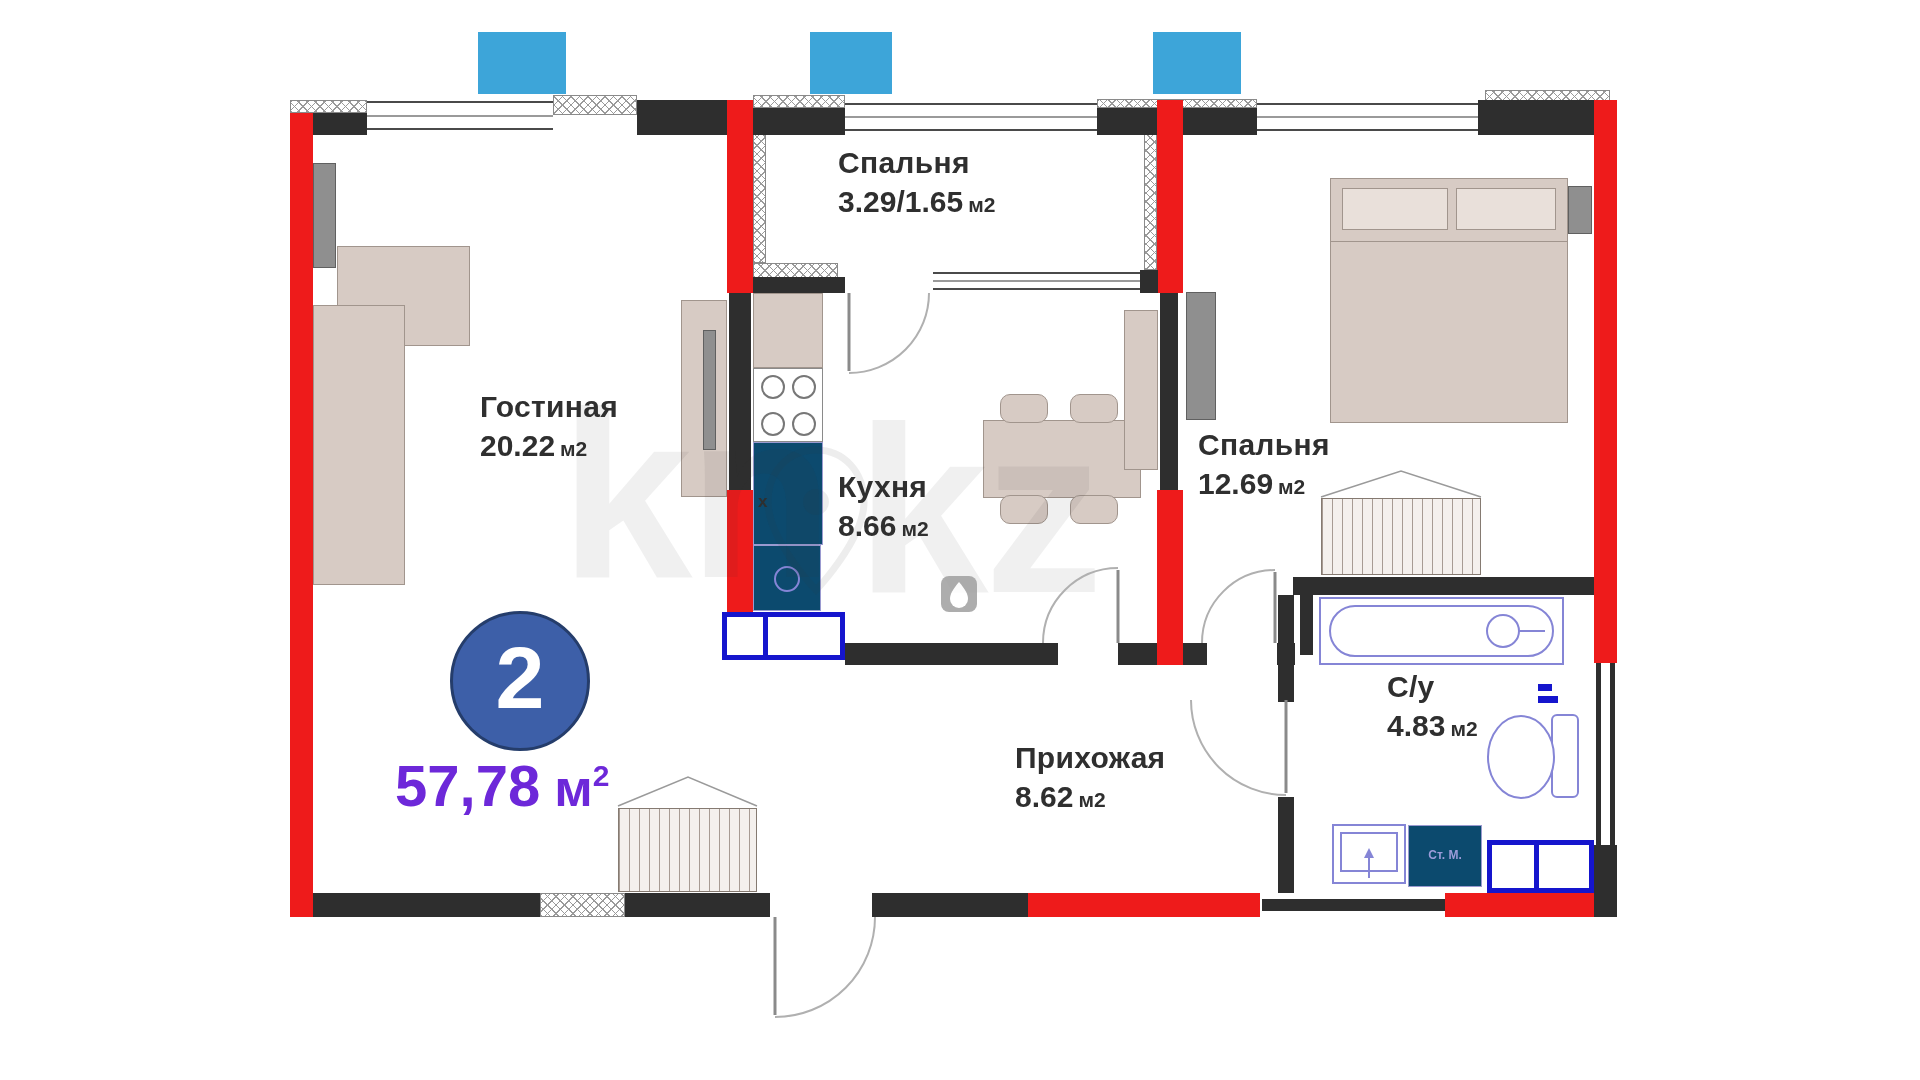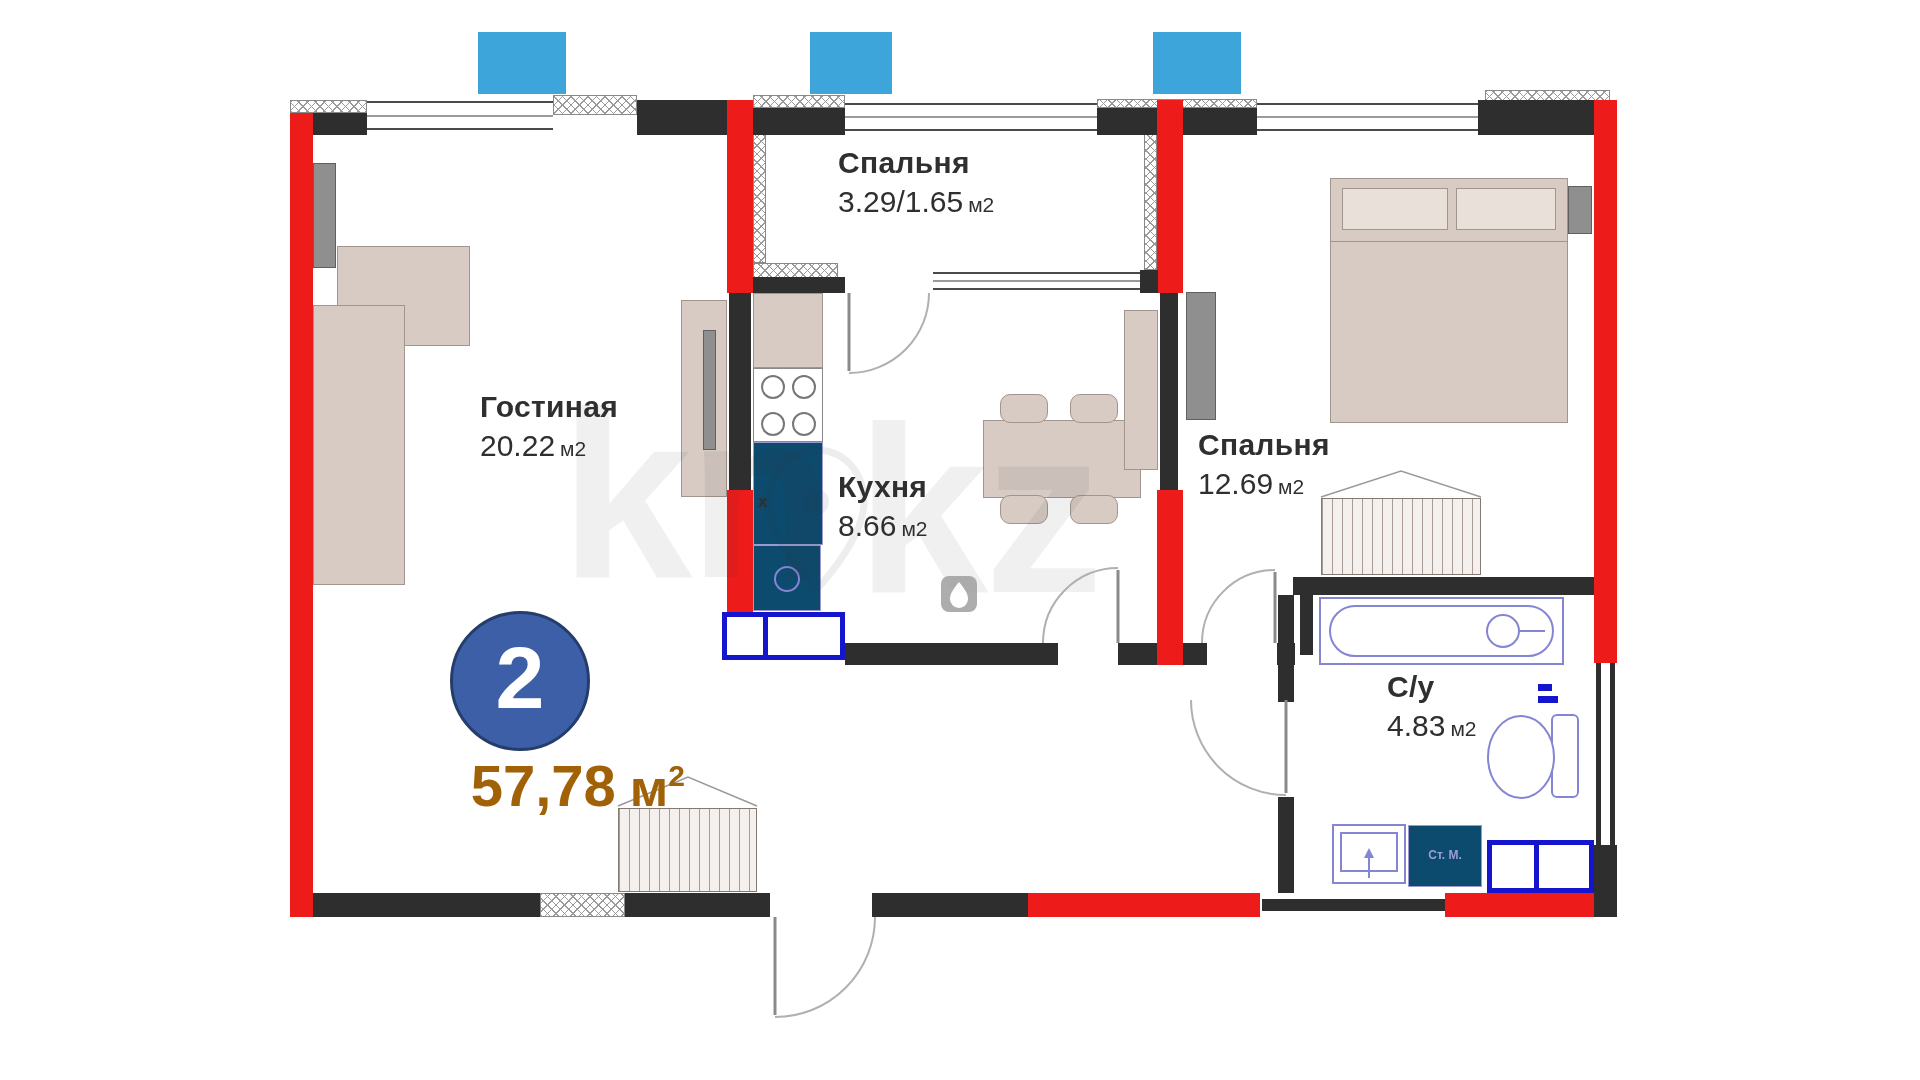--- a/index.html
+++ b/index.html
@@ -25,25 +25,25 @@
   .white-fix{background:#0c4a6e;border:1.5px solid #9a9ad0;}
   .stove{background:#fff;border:1.5px solid #8a8a8a;}
   .burner{position:absolute;width:24px;height:24px;border:2px solid #777;border-radius:50%;box-sizing:border-box;}
   .vl{background-color:#f4f0ed;border:1.5px solid #857a71;
       background-image:repeating-linear-gradient(90deg,#a79b93 0 1px,transparent 1px 10px);}
   .sinkc{position:absolute;width:26px;height:26px;border:2px solid #8585d6;border-radius:50%;box-sizing:border-box;}
   .bedline{position:absolute;left:0;right:0;top:62px;border-top:1.5px solid #a1958d;}
   
   .room-label{position:absolute;color:#2f2f2f;z-index:10;}
   .room-name{font-size:30px;font-weight:bold;letter-spacing:.3px;}
-  .room-area{font-size:30px;font-weight:normal;margin-top:5px;}
+  .room-area{font-size:30px;font-weight:bold;margin-top:5px;}
   .room-area .unit{font-size:21px;margin-left:5px;}
   .badge{position:absolute;background:#3d5fa8;border:3px solid #253d6b;border-radius:50%;
          color:#fff;font-weight:bold;font-size:88px;text-align:center;line-height:128px;z-index:10;}
-  .total{position:absolute;font-size:58px;font-weight:bold;color:#a16207;text-align:right;z-index:10;}
+  .total{position:absolute;font-size:58px;font-weight:bold;color:#6d28d9;text-align:left;z-index:10;}
   .total .unit{font-size:52px;margin-left:14px;}
   .total sup{font-size:30px;}
   .wm{position:absolute;font-size:238px;font-weight:bold;color:rgba(60,60,60,0.075);z-index:4;letter-spacing:-4px;}
   .wm-logo{position:absolute;width:36px;height:36px;background:#9f9f9f;border-radius:8px;opacity:.85;z-index:4;}
   .washer-lbl{position:absolute;width:100%;text-align:center;top:22px;font-size:12px;color:#9c9cd9;font-weight:bold;}
   .xmark{position:absolute;font-size:17px;color:#2f2f2f;font-weight:bold;z-index:9;}
   svg.overlay{position:absolute;left:0;top:0;z-index:6;}
 </style>
 </head>
 <body>
@@ -227,20 +227,24 @@
     <div class="room-area"><span>20.22</span><span class="unit">м2</span></div>
   </div>
   <div class="room-label" style="left:838px;top:470px;">
     <div class="room-name">Кухня</div>
     <div class="room-area"><span>8.66</span><span class="unit">м2</span></div>
   </div>
   <div class="room-label" style="left:1198px;top:428px;">
     <div class="room-name">Спальня</div>
     <div class="room-area"><span>12.69</span><span class="unit">м2</span></div>
   </div>
+  <div class="room-label" style="left:1015px;top:741px;">
+    <div class="room-name">Прихожая</div>
+    <div class="room-area"><span>8.62</span><span class="unit">м2</span></div>
+  </div>
   <div class="room-label" style="left:1387px;top:670px;">
     <div class="room-name">С/у</div>
     <div class="room-area"><span>4.83</span><span class="unit">м2</span></div>
   </div>
 
   <div class="badge" style="left:450px;top:611px;width:134px;height:134px;">2</div>
   <div class="total" style="left:395px;top:752px;width:290px;">
     <span>57,78</span><span class="unit">м</span><sup>2</sup>
   </div>
 

